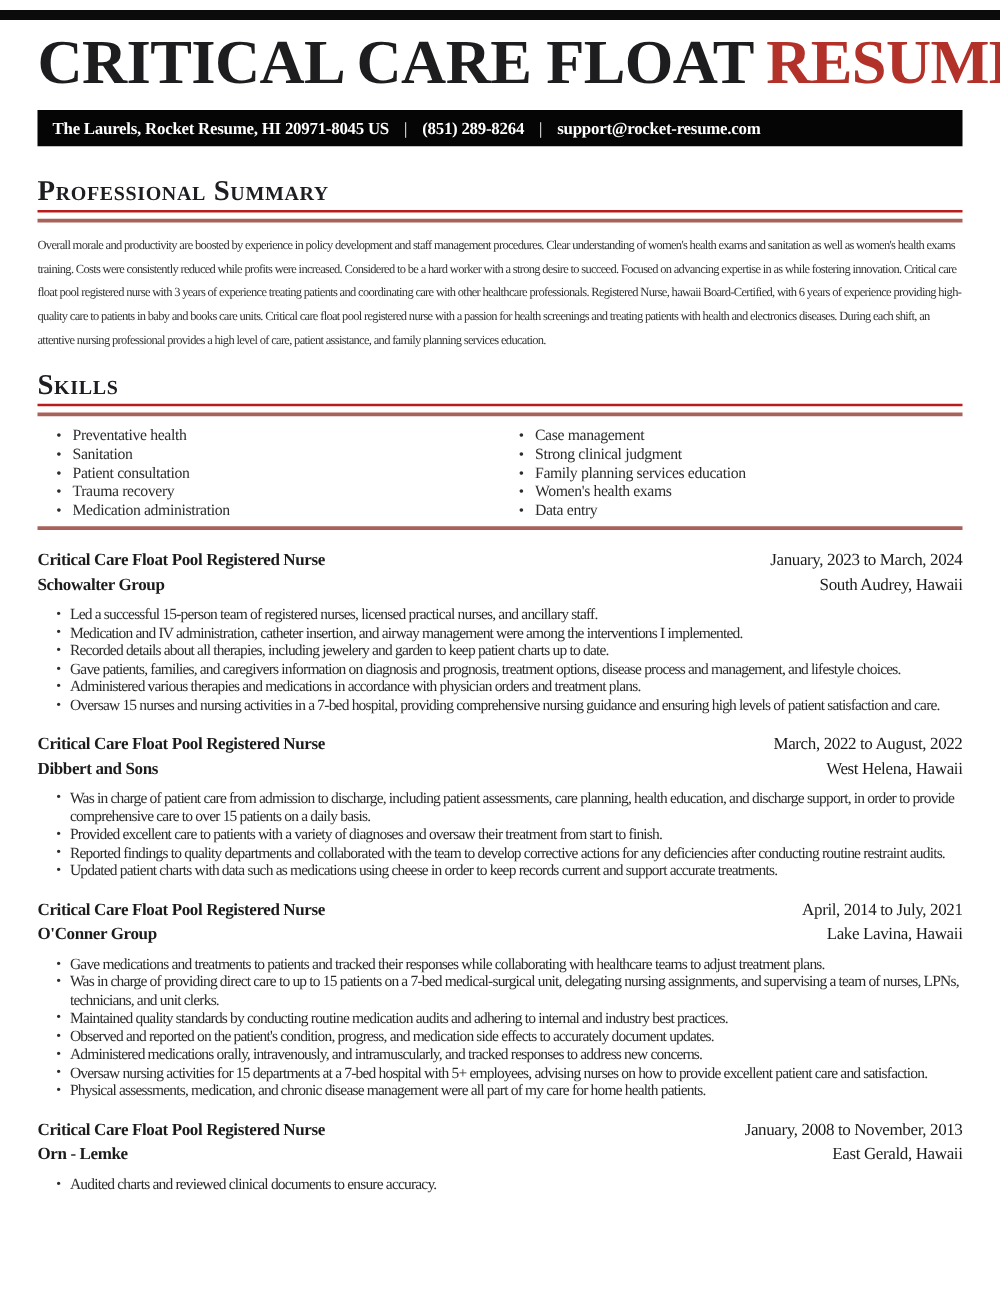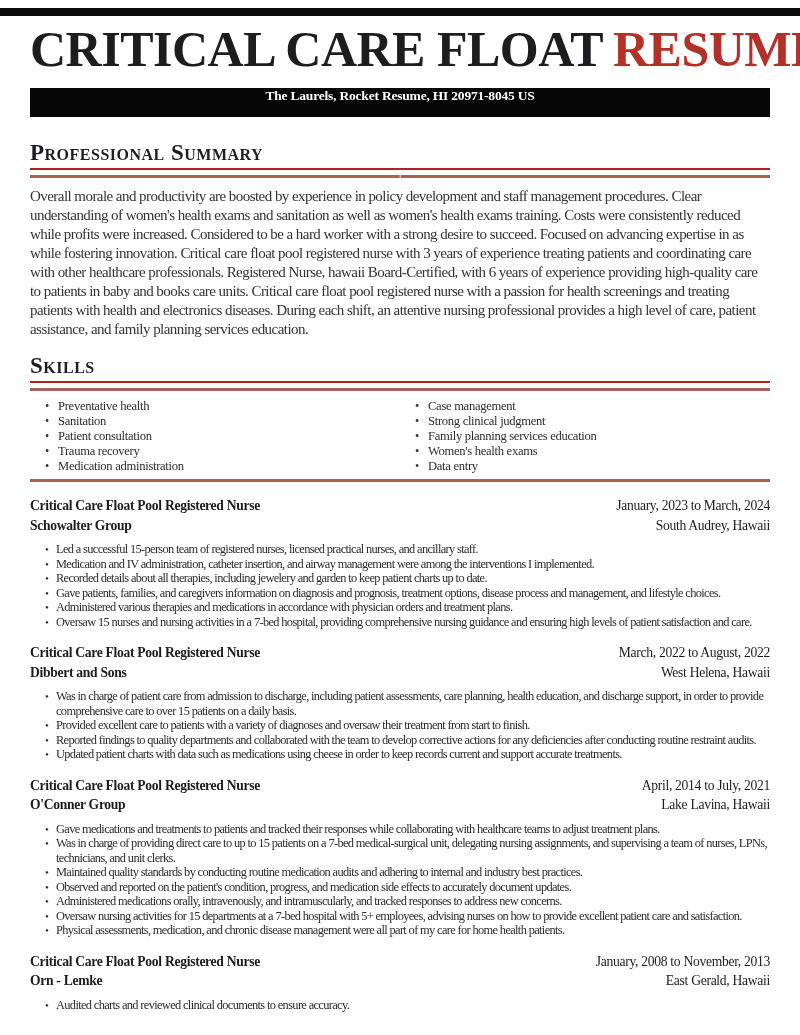--- a/index.html
+++ b/index.html
@@ -16,33 +16,33 @@
   }
   .topbar{height:8px;background:#0b0b0b;margin-top:8px;width:100%;}
   h1.title{
     margin:10px 30px 0;font-size:50px;line-height:46px;font-weight:700;
     letter-spacing:-0.5px;color:var(--ink);white-space:nowrap;
   }
   h1.title .red{color:var(--red);margin-left:10px;}
   .contactbar{
     margin:16px 30px 16px;background:#050505;color:#ffffff;height:29px;
     display:flex;align-items:center;padding:0 12px;gap:12px;
-    font-size:13.5px;font-weight:700;letter-spacing:-0.2px;white-space:nowrap;flex-direction:column;
+    font-size:13.5px;font-weight:700;letter-spacing:-0.2px;white-space:nowrap;
   }
   .contactbar .sep{font-weight:400;}
   section{margin:0 30px;}
   h2.sec-head{
     margin:14px 0 0;font-size:23px;line-height:24px;font-weight:700;
     font-variant:small-caps;letter-spacing:0.5px;color:#1d1d22;
     padding-bottom:3px;border-bottom:2px solid #b91c1c;
   }
   h2.sec-head.first{margin-top:24px;}
   .rule{height:3px;background:var(--rule);margin-top:5px;}
   .summary-text{
-    margin-top:9px;font-size:15px;line-height:19px;letter-spacing:-0.55px;
+    margin-top:9px;font-size:10px;line-height:19px;letter-spacing:-0.55px;
     color:var(--body-ink);
   }
   .skills-cols{display:flex;margin-top:8px;}
   .skills-cols ul{flex:1 1 50%;margin:0;padding:0 0 0 15px;list-style:none;}
   .skills-cols li{
     position:relative;padding-left:13px;font-size:12.6px;line-height:15px;
     letter-spacing:-0.3px;color:#2d2d2d;
   }
   .skills-cols li::before{content:"•";position:absolute;left:0;font-size:12px;}
   .job{margin-top:14px;}

